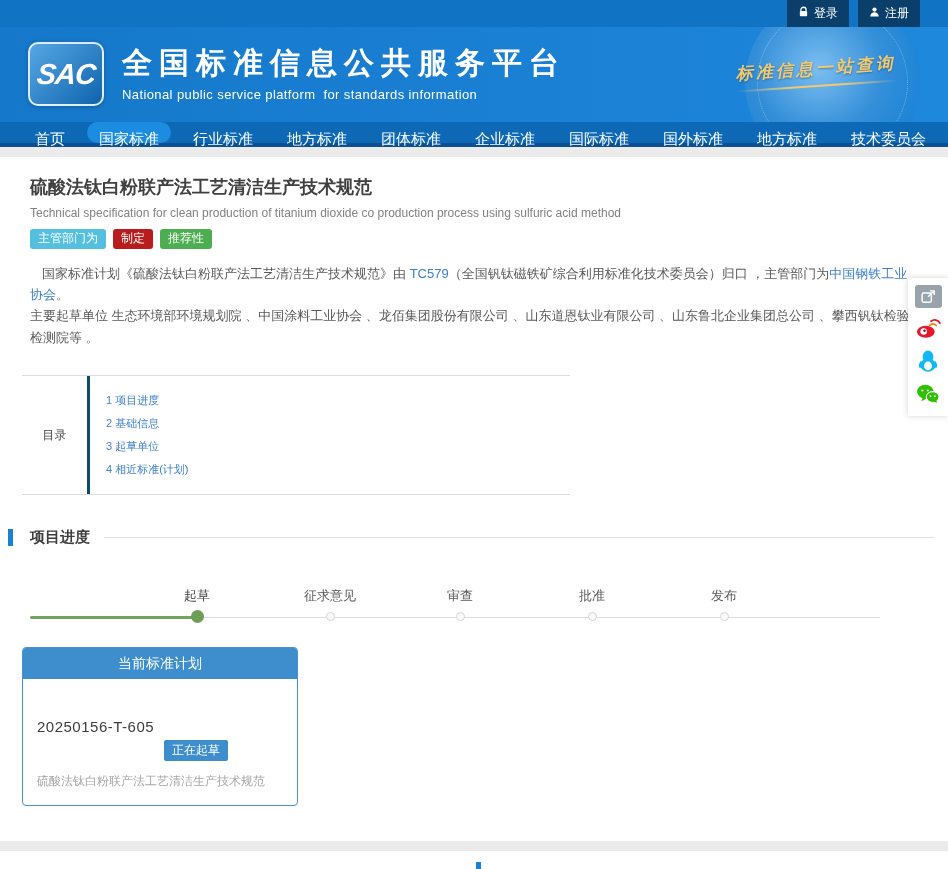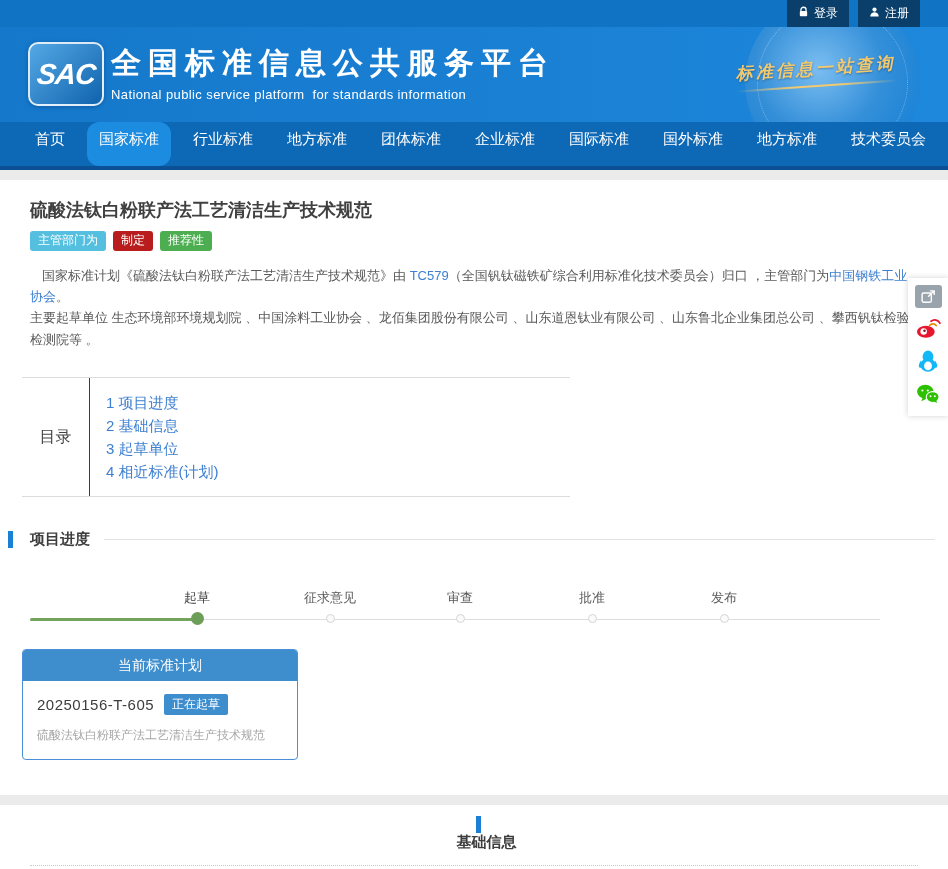--- a/index.html
+++ b/index.html
@@ -18,45 +18,45 @@
     background:radial-gradient(circle at 42% 42%, rgba(140,200,245,.85) 0%, rgba(70,150,215,.55) 45%, rgba(40,120,190,.15) 72%, rgba(40,120,190,0) 100%); }
   .globe::after { content:""; position:absolute; inset:12px; border-radius:50%; border:1px dotted rgba(255,255,255,.35); }
   .slogan-wrap { position:absolute; right:52px; top:30px; text-align:center; transform:rotate(-4deg); }
   .slogan { color:#f3c96e; font-size:17px; font-weight:bold; font-style:italic; letter-spacing:3px; text-shadow:0 1px 2px rgba(0,40,90,.4); }
   .slogan-line { height:2px; margin-top:5px; background:linear-gradient(90deg,rgba(243,201,110,0),#f3c96e 35%,#f3c96e 65%,rgba(243,201,110,0)); }
   .brand { display:flex; align-items:center; padding:15px 0 0 28px; position:relative; }
   .logo { width:76px; height:64px; border-radius:10px; background:linear-gradient(135deg,#55a8e4,#0f63ad);
     border:2px solid rgba(255,255,255,.85); box-shadow:0 1px 4px rgba(0,40,90,.35);
     display:flex; align-items:center; justify-content:center; }
   .logo span { color:#fff; font-size:29px; font-weight:bold; font-style:italic; letter-spacing:-1px; transform:skewX(-6deg); }
-  .brand-text { margin-left:7px; color:#fff; }
+  .brand-text { margin-left:18px; color:#fff; }
   .brand-title { font-size:30px; font-weight:bold; letter-spacing:7px; line-height:1.15; }
   .brand-sub { font-size:13px; margin-top:6px; letter-spacing:.4px; white-space:pre; }
   
-  .nav { height:48px; background:#0d68b6; border-bottom:4px solid #0b4f94; display:flex; padding-left:18px; }
+  .nav { height:25px; background:#0d68b6; border-bottom:4px solid #0b4f94; display:flex; padding-left:18px; }
   .nav-item { color:#fff; font-size:15px; line-height:33px; padding:0 12px; margin:0 5px; cursor:pointer; white-space:nowrap; }
   .nav-item.active { background:#1b8ce0;border-radius:12px; }
   .grayband { height:10px; background:#ebebeb; }
   
   .doc-head { padding:18px 30px 0 30px; }
   .doc-title { font-size:18px; color:#404040; font-weight:bold; }
   .doc-title-en { font-size:12px; color:#828282; margin-top:7px; }
   .tags { margin-top:9px; display:flex; gap:7px; }
   .tag { color:#fff; font-size:12px; padding:2px 8px; border-radius:3px; line-height:1.3; }
   
   .paras { padding:0 30px; font-size:13px; color:#595959; }
   .paras p { line-height:1.65; }
   .p1 { margin-top:14px; text-indent:12px; }
   .p2 { }
   a.lnk { color:#3d7fd0; text-decoration:none; cursor:pointer; }
   
   .toc { margin:27px 0 0 22px; width:548px; border-top:1px solid #ddd; border-bottom:1px solid #ddd; display:flex; }
-  .toc-label { width:68px; display:flex; align-items:center; justify-content:center; font-size:16px; color:#444; border-right:1px solid #0c4a6e; }
+  .toc-label { width:68px; display:flex; align-items:center; justify-content:center; font-size:12px; color:#444; border-right:3px solid #0c4a6e; }
   .toc-list { padding:13px 0 13px 16px; }
-  .toc-list div { font-size:15px; line-height:23px; color:#3d7fd0; cursor:pointer; }
+  .toc-list div { font-size:11px; line-height:23px; color:#3d7fd0; cursor:pointer; }
   
   .sec-head { display:flex; align-items:center; margin-left:8px; }
   .sec-bar { width:5px; height:17px; background:#1a80d4; }
   .sec-title { font-size:15px; font-weight:bold; color:#3d3d3d; margin-left:17px; }
   .sec-line { flex:1; height:1px; background:#e2e2e2; margin:0 13px 0 14px; }
   .sec-progress .sec-head { margin-top:33px; }
   
   .timeline { position:relative; margin:40px 30px 0 30px; height:40px; }
   .tl-gray { position:absolute; left:168px; right:38px; top:30px; height:1px; background:#ddd; }
   .tl-green { position:absolute; left:0; width:170px; top:29px; height:3px; background:#74a35e; border-radius:2px; }
@@ -64,21 +64,21 @@
   .tl-step .lbl { font-size:13px; color:#595959; }
   .tl-step.active .lbl { color:#3d3d3d; }
   .tl-dot { width:9px; height:9px; border:1px solid #d5d5d5; background:#fafafa; border-radius:50%; margin:7px auto 0; }
   .tl-step.active .tl-dot { width:13px; height:13px; border:none; background:#6d9e58; margin-top:5px; }
   
   .card { margin:20px 0 0 22px; width:276px; border:1px solid #4a90d9; border-radius:4px; overflow:hidden; background:#fff; }
   .card-head { background:#3e8ece; color:#fff; font-size:14px; text-align:center; line-height:31px; height:31px; }
   .card-body { padding:13px 14px 15px; }
   .card-code-row { display:flex; align-items:center; }
   .card-code { font-size:15px; color:#3d3d3d; letter-spacing:.5px; }
-  .status-badge { background:#3e8ece; color:#fff; font-size:12px; padding:2px 8px; border-radius:2px; margin-left:10px; cursor:pointer; }
+  .status-badge { background:#3e8ece; color:#fff; font-size:12px; padding:2px 8px; border-radius:2px; margin-left:10px; cursor:pointer;margin-top:48px; }
   .card-name { font-size:12px; color:#a6a6a6; margin-top:11px; line-height:1.5; }
   .sec-basic-wrap .grayband2 { height:10px; background:#ebebeb; margin-top:35px; }
   .sec-basic-wrap .sec-head { margin-top:11px;flex-direction:column; }
   
   .binfo { margin:13px 30px 0 30px; border-top:1px dotted #c9c9c9; }
   .brow { display:grid; grid-template-columns:85px 250px 110px 1fr; align-items:center; border-bottom:1px dotted #c9c9c9; min-height:21px; padding:1px 0; }
   .brow .bl { font-size:12.5px; color:#4a4a4a; font-weight:bold; padding-left:5px; }
   .brow .bv { font-size:12.5px; color:#595959; }
   
   .social { position:absolute; right:0; top:278px; width:40px; background:#fff; box-shadow:0 0 6px rgba(0,0,0,.18); padding:7px 0 9px; display:flex; flex-direction:column; align-items:center; gap:7px; }
@@ -132,20 +132,21 @@
   <div class="nav-item">国际标准</div>
   <div class="nav-item">国外标准</div>
   <div class="nav-item">地方标准</div>
   <div class="nav-item">技术委员会</div>
 </div>
 
 <div class="grayband"></div>
 
 <div class="doc-head">
   <div class="doc-title">硫酸法钛白粉联产法工艺清洁生产技术规范</div>
+  <div class="doc-title-en">Technical specification for clean production of titanium dioxide co production process using sulfuric acid method</div>
   <div class="tags">
     <span class="tag" style="background:#55bfe0">主管部门为</span>
     <span class="tag" style="background:#b91c1c">制定</span>
     <span class="tag" style="background:#4cae50">推荐性</span>
   </div>
 </div>
 
 <div class="paras">
   <p class="p1"><span>国家标准计划《硫酸法钛白粉联产法工艺清洁生产技术规范》由 </span><a class="lnk">TC579</a><span>（全国钒钛磁铁矿综合利用标准化技术委员会）归口 ，主管部门为</span><a class="lnk">中国钢铁工业协会</a><span>。</span></p>
   <p class="p2">主要起草单位 生态环境部环境规划院 、中国涂料工业协会 、龙佰集团股份有限公司 、山东道恩钛业有限公司 、山东鲁北企业集团总公司 、攀西钒钛检验检测院等 。</p>

